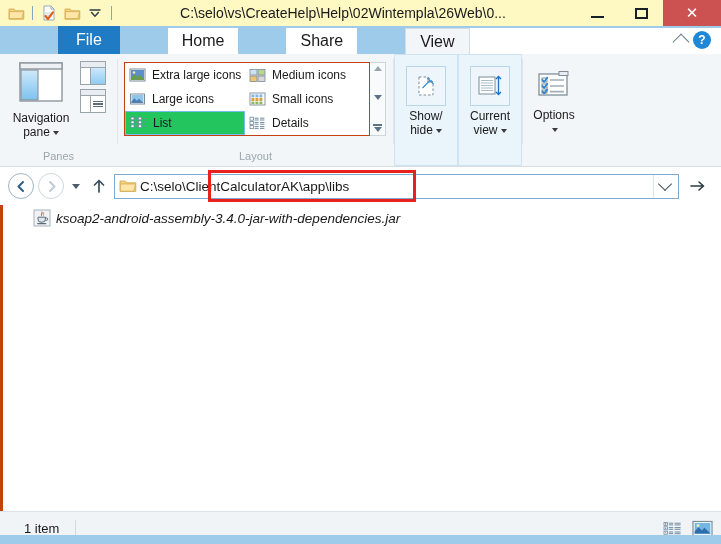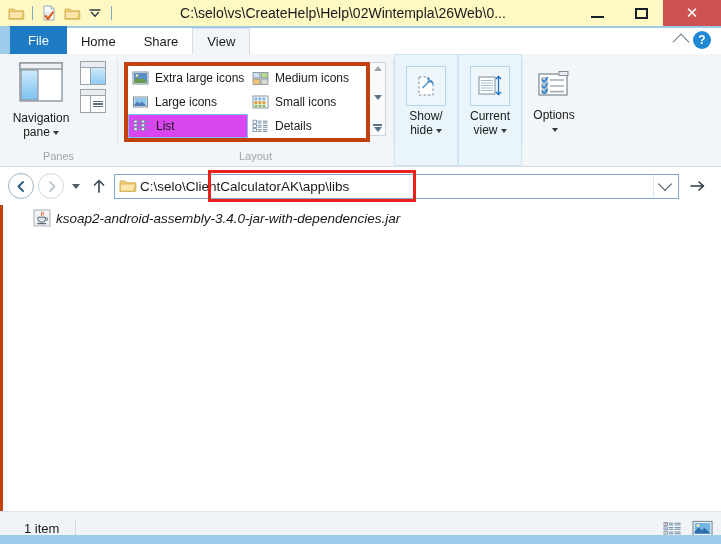--- a/index.html
+++ b/index.html
@@ -41,22 +41,23 @@
   .cap-max{width:13px;height:11px;border:2px solid #17202a;box-sizing:border-box;}
   .cap-x{color:#fff;font-size:15px;line-height:1;font-family:"DejaVu Sans",sans-serif;}
 
   
   .tabstrip{
     height:28px;flex:0 0 28px;display:flex;align-items:flex-end;
     background:#9fcbea;position:relative;padding-left:10px;
   }
   .tab{
     height:26px;display:flex;align-items:center;justify-content:center;
-    padding:0 14px;font-size:13px;color:#1a1a1a;
+    padding:0 14px;font-size:16px;color:#1a1a1a;
     box-sizing:border-box;
+    margin-left:48px;
   }
   .tab.file{background:#1e7bc4;color:#ffffff;height:28px;padding:0 18px;}
   .tab.plain{background:#ffffff;}
   .tab.active{background:#f3f6f8;border:1px solid #d3dce3;border-bottom:none;}
   .tabstrip-fill{flex:1;height:26px;background:#ffffff;}
   .tab-right{
     position:absolute;right:4px;top:2px;height:24px;display:flex;align-items:center;gap:6px;
     background:#ffffff;padding:0 6px 0 10px;
   }
   .chev-up{
@@ -104,29 +105,29 @@
   .pm-top{height:5px;background:#e9edf1;border-bottom:1px solid #9aa4ab;}
   .pm-body{flex:1;display:flex;}
   .pm-left{width:9px;border-right:1px solid #9aa4ab;background:#fff;}
   .pm-right{flex:1;background:linear-gradient(#cfe8fb,#8fcbf3);}
   .pm-lines{flex:1;background:#fff;display:flex;flex-direction:column;justify-content:center;gap:1px;padding:0 2px;}
   .pm-lines i{display:block;height:1.5px;background:#5b6d78;}
 
   
   .layout-group{width:275px;}
   .layout-list{
-    border:4px solid #c2410c;background:#ffffff;
+    border:1px solid #c2410c;background:#ffffff;
     display:grid;grid-template-columns:120px 120px;grid-auto-rows:24px;
     margin-top:3px;width:246px;box-sizing:border-box;
   }
   .lay-item{
     display:flex;align-items:center;gap:6px;font-size:12px;color:#1a1a1a;padding-left:4px;
     box-sizing:border-box;
   }
-  .lay-item.sel{background:#d946ef;border:1px solid #7bbdea;}
+  .lay-item.sel{background:#22c55e;border:1px solid #7bbdea;}
   .lay-ico{width:17px;height:16px;flex:0 0 17px;}
   .layout-scroll{
     width:16px;border:1px solid #c9d6e0;border-left:none;background:#f8fafb;
     display:flex;flex-direction:column;align-items:center;justify-content:space-between;
     padding:3px 0;box-sizing:border-box;margin-top:3px;height:74px;
   }
   .arw-up{width:0;height:0;border-left:4px solid transparent;border-right:4px solid transparent;border-bottom:5px solid #9aa6ad;}
   .arw-dn{width:0;height:0;border-left:4px solid transparent;border-right:4px solid transparent;border-top:5px solid #5d7384;}
   .arw-more{display:flex;flex-direction:column;align-items:center;gap:1px;}
   .arw-more i{display:block;width:9px;height:2px;background:#5d7384;}

